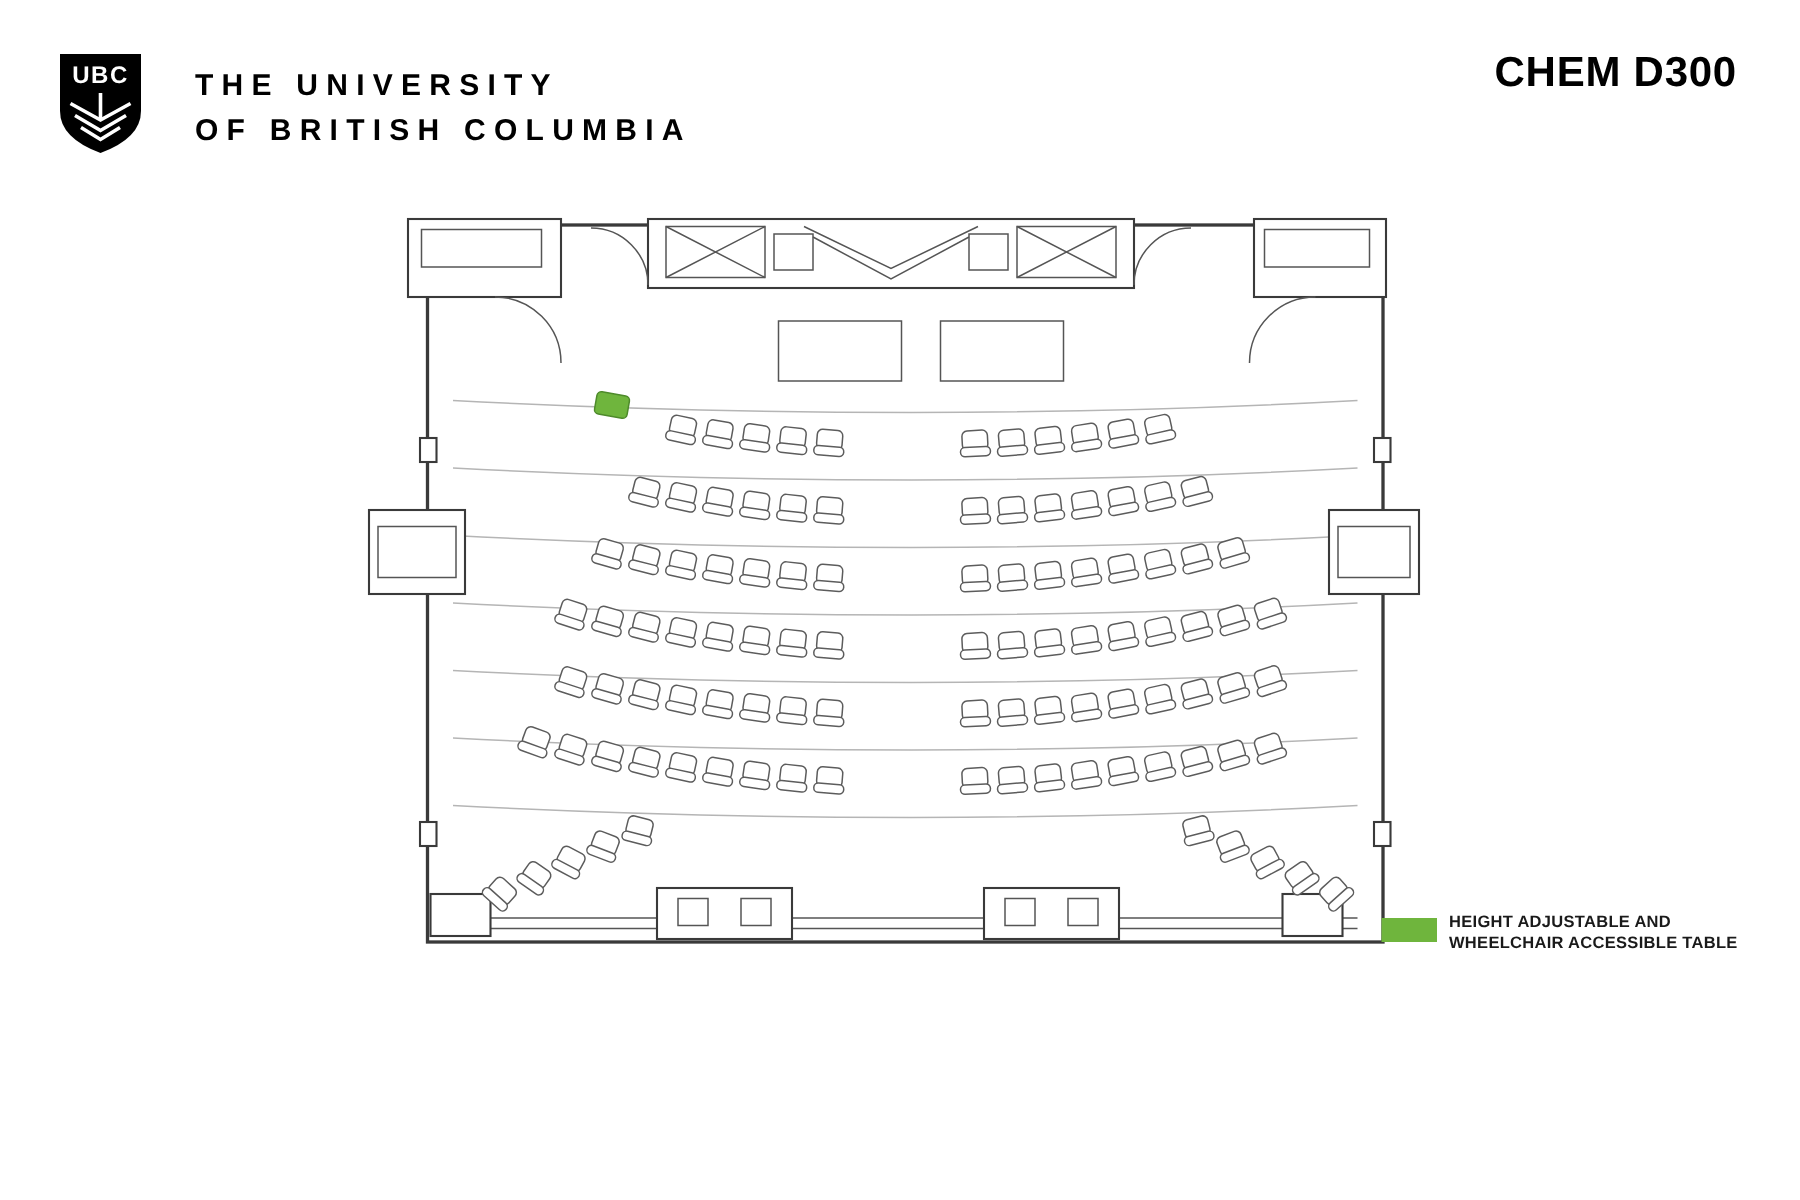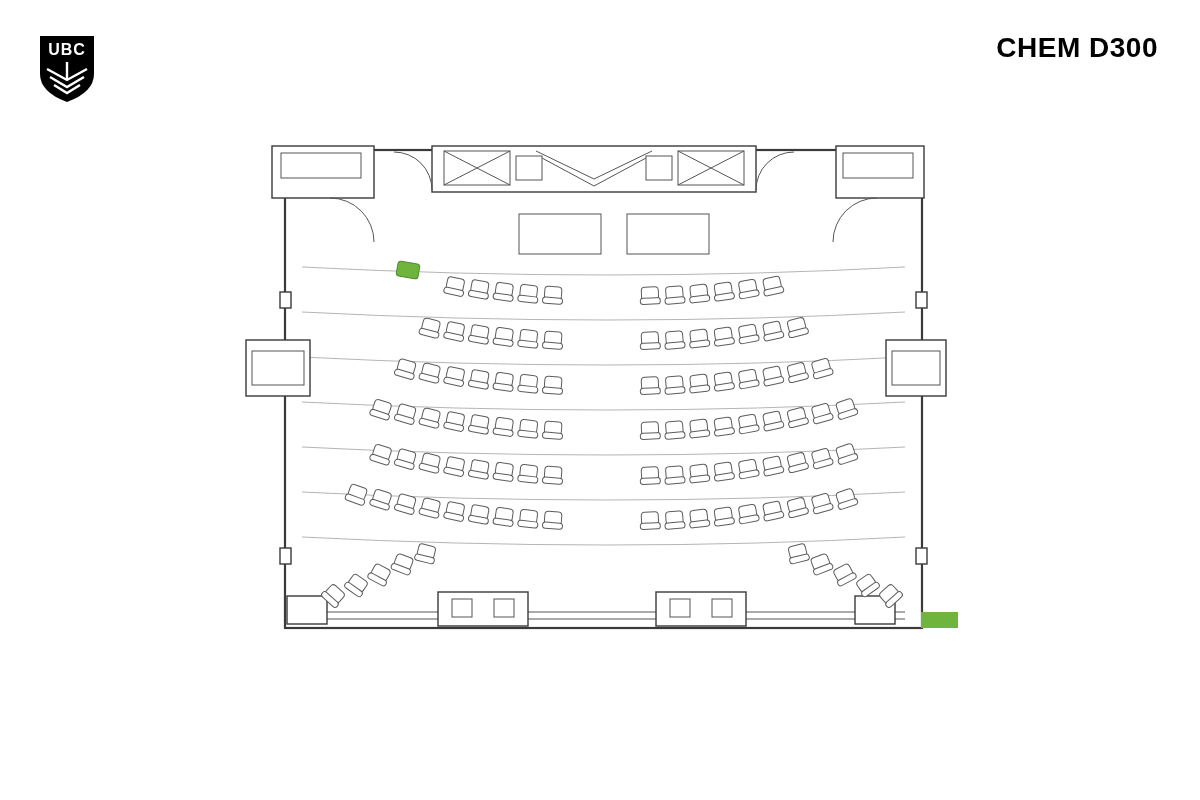--- a/index.html
+++ b/index.html
@@ -32,20 +32,24 @@
     <svg width="58" height="70" viewBox="0 0 58 70">
       <path d="M2 2 H56 V40 Q56 58 29 68 Q2 58 2 40 Z" fill="#000"></path>
       <text x="29" y="21" fill="#fff" font-size="16" font-weight="bold" text-anchor="middle" letter-spacing="1">UBC</text>
       <path d="M29 28 L29 46" stroke="#fff" stroke-width="2.4" fill="none"></path>
       <path d="M9 35 L29 46 L49 35" stroke="#fff" stroke-width="2.4" fill="none"></path>
       <path d="M12 43 L29 53 L46 43" stroke="#fff" stroke-width="2.4" fill="none"></path>
       <path d="M16 51 L29 59 L42 51" stroke="#fff" stroke-width="2.4" fill="none"></path>
     </svg>
   </div>
 
+  <div class="wordmark">
+    <div>THE UNIVERSITY</div>
+    <div>OF BRITISH COLUMBIA</div>
+  </div>
 
   <h1 class="room-title">CHEM D300</h1>
 
   <div class="plan">
     <svg id="floorplan-svg" width="712" height="505" viewBox="240 135 712 505">
         <path class="platform" d="M302 267 Q612 283 905 267"></path>
         <path class="platform" d="M302 312 Q612 328 905 312"></path>
         <path class="platform" d="M302 357 Q612 373 905 357"></path>
         <path class="platform" d="M302 402 Q612 418 905 402"></path>
         <path class="platform" d="M302 447 Q612 463 905 447"></path>
@@ -496,15 +500,19 @@
           <rect class="seat" x="-10" y="3" width="20" height="6.2" rx="3"></rect>
         </g>
         <g transform="translate(408 270) rotate(10)">
           <rect x="-11" y="-7.5" width="22" height="15" rx="3" fill="#6fb53d" stroke="#4e8a2b" stroke-width="1"></rect>
         </g>
       </svg>
   </div>
 
   <div class="legend">
     <span class="swatch" style="background: rgb(111, 181, 61);"></span>
+    <div class="legend-text">
+      <div>HEIGHT ADJUSTABLE AND</div>
+      <div>WHEELCHAIR ACCESSIBLE TABLE</div>
+    </div>
   </div>
 
 </div>
 
 </body></html>

